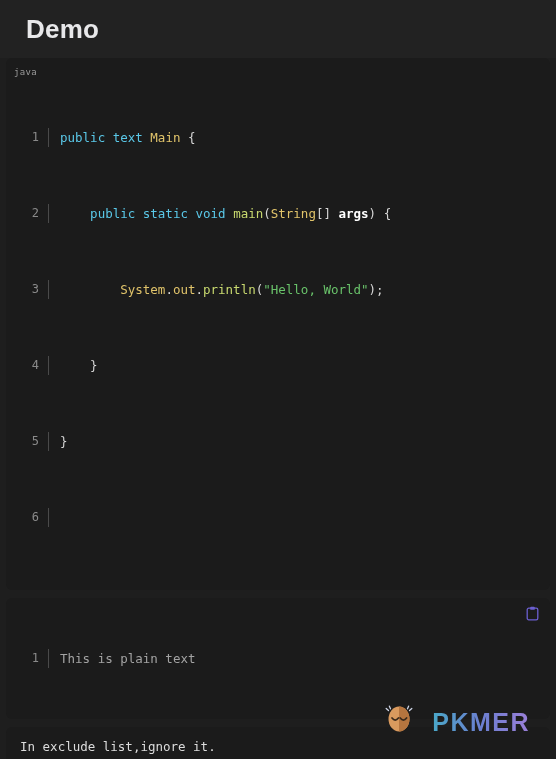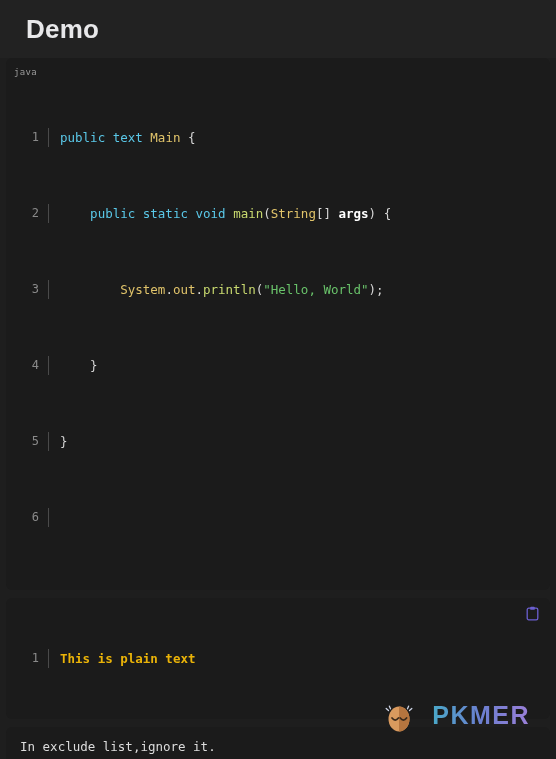--- a/index.html
+++ b/index.html
@@ -89,21 +89,21 @@
     overflow: hidden;
   }
 
   
   .kw   { color: #5ac8e8; margin-top: 47px; }
   .typ  { color: #e0c36a; }  
   .fn   { color: #c8d96f; }  
   .str  { color: #69c26a; }  
   .pln  { color: #d6d6d6; }
   .var  { color: #ffffff; font-weight: bold; }  
-  .red  { color: #eab308; font-weight: bold; }
+  .red  { color: #a3a3a3; }
 
   
   #block-java { padding: 13px 0 6px 0; }
 
   
   #block-plain { padding: 13px 0 13px 0; }
   .copy-icon {
     position: absolute;
     right: 11px; top: 8px;
     width: 13px; height: 15px;
@@ -121,21 +121,21 @@
     font-size: 12.5px;
     line-height: 17px;
   }
 
   
   .watermark {
     position: absolute;
     right: 26px;
     bottom: 22px;
     display: flex;
-    align-items: flex-start;
+    align-items: flex-end;
     gap: 18px;
     pointer-events: none;
   }
   .wm-text {
     font-family: "Liberation Sans", sans-serif;
     font-size: 25px;
     font-weight: 600;
     letter-spacing: 1.5px;
     background: linear-gradient(90deg, #4aa8c8 0%, #6b7fd0 50%, #9b7fd8 100%);
     -webkit-background-clip: text;

